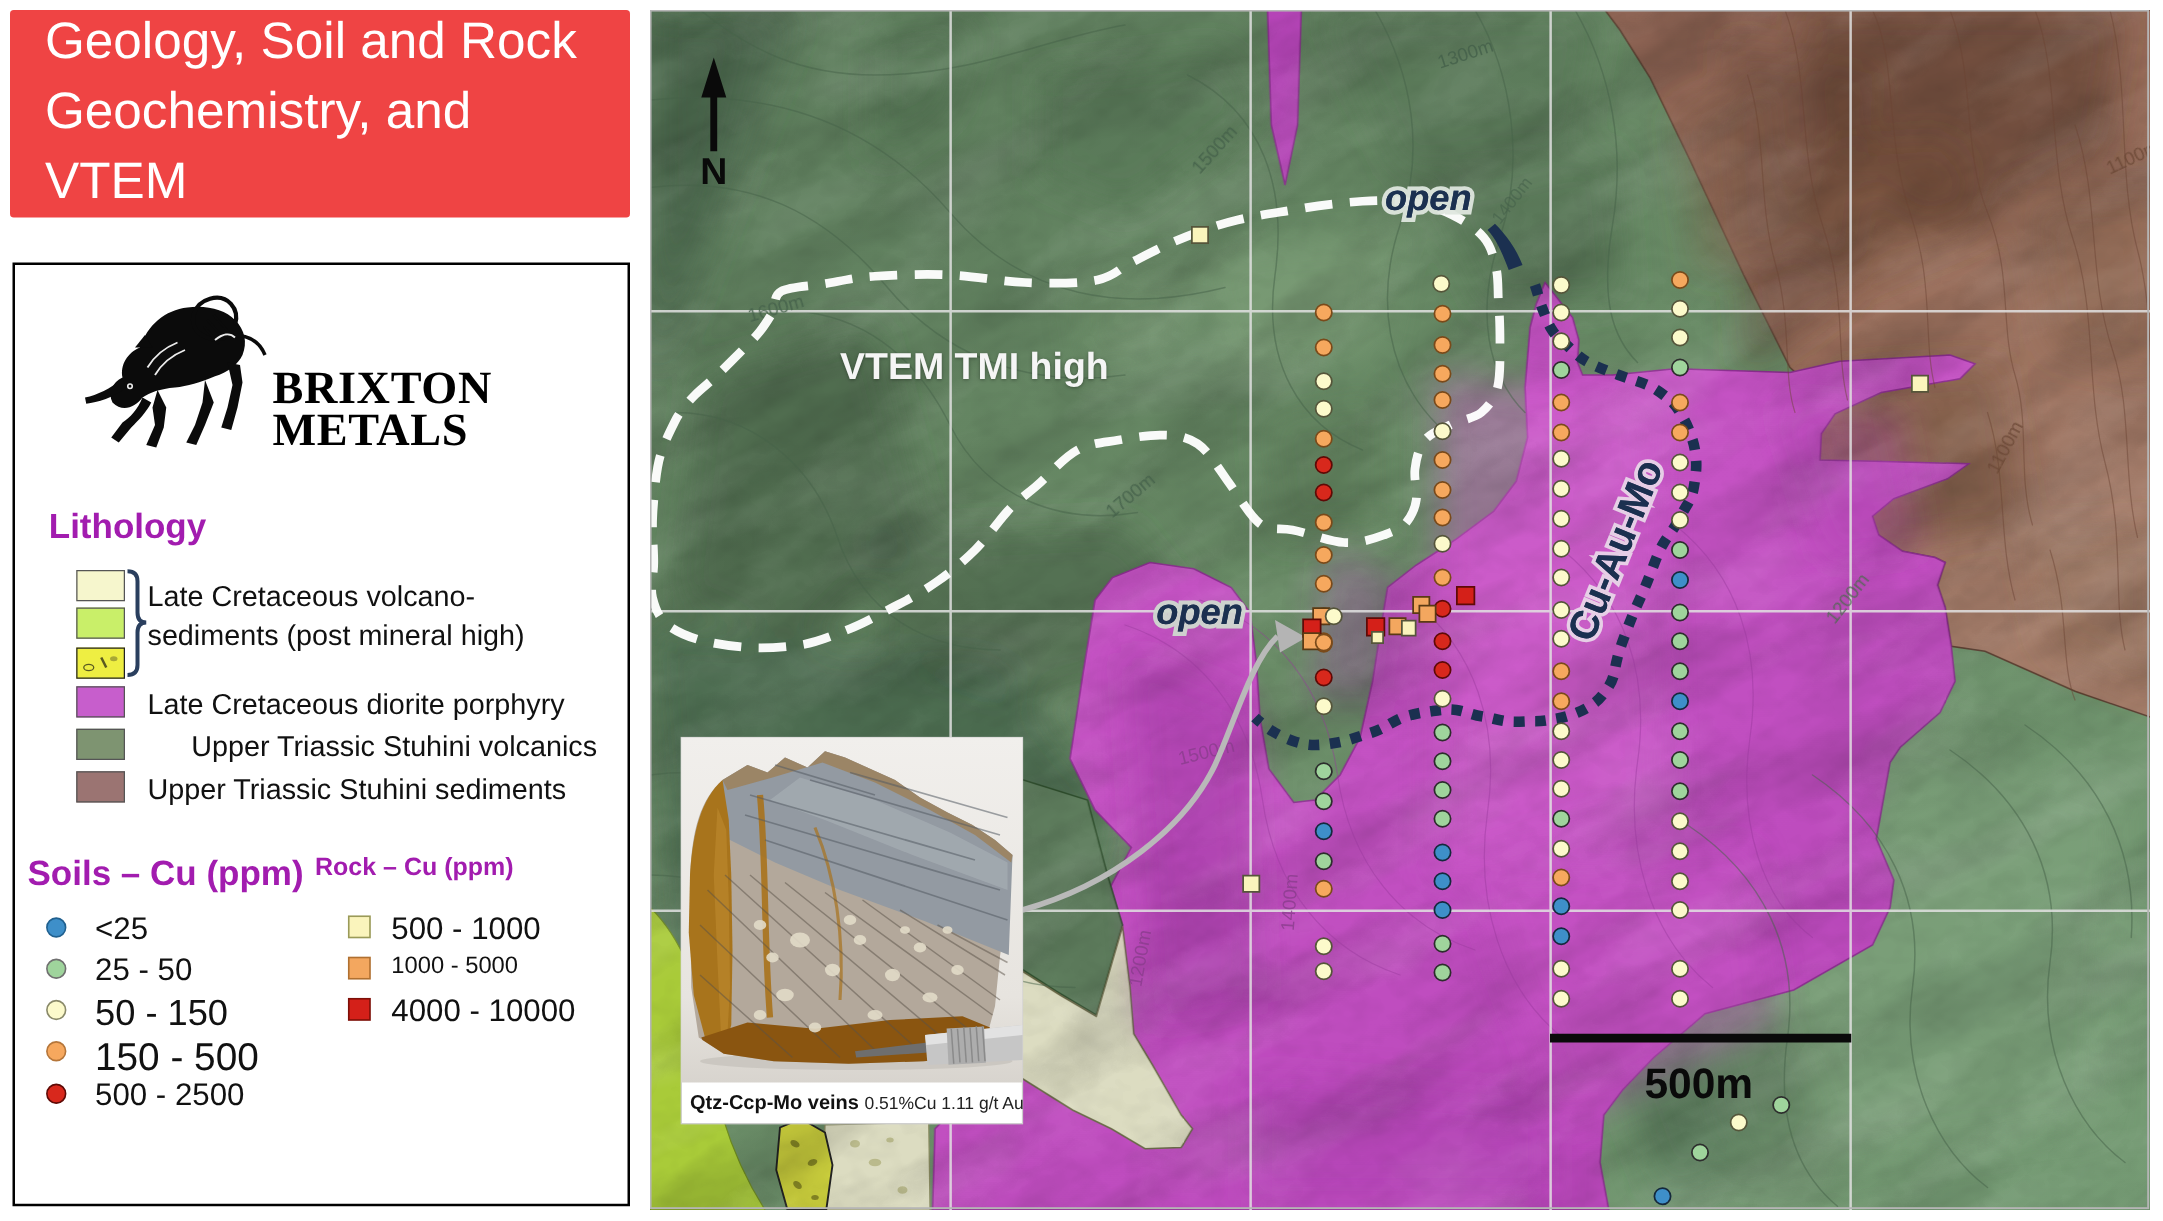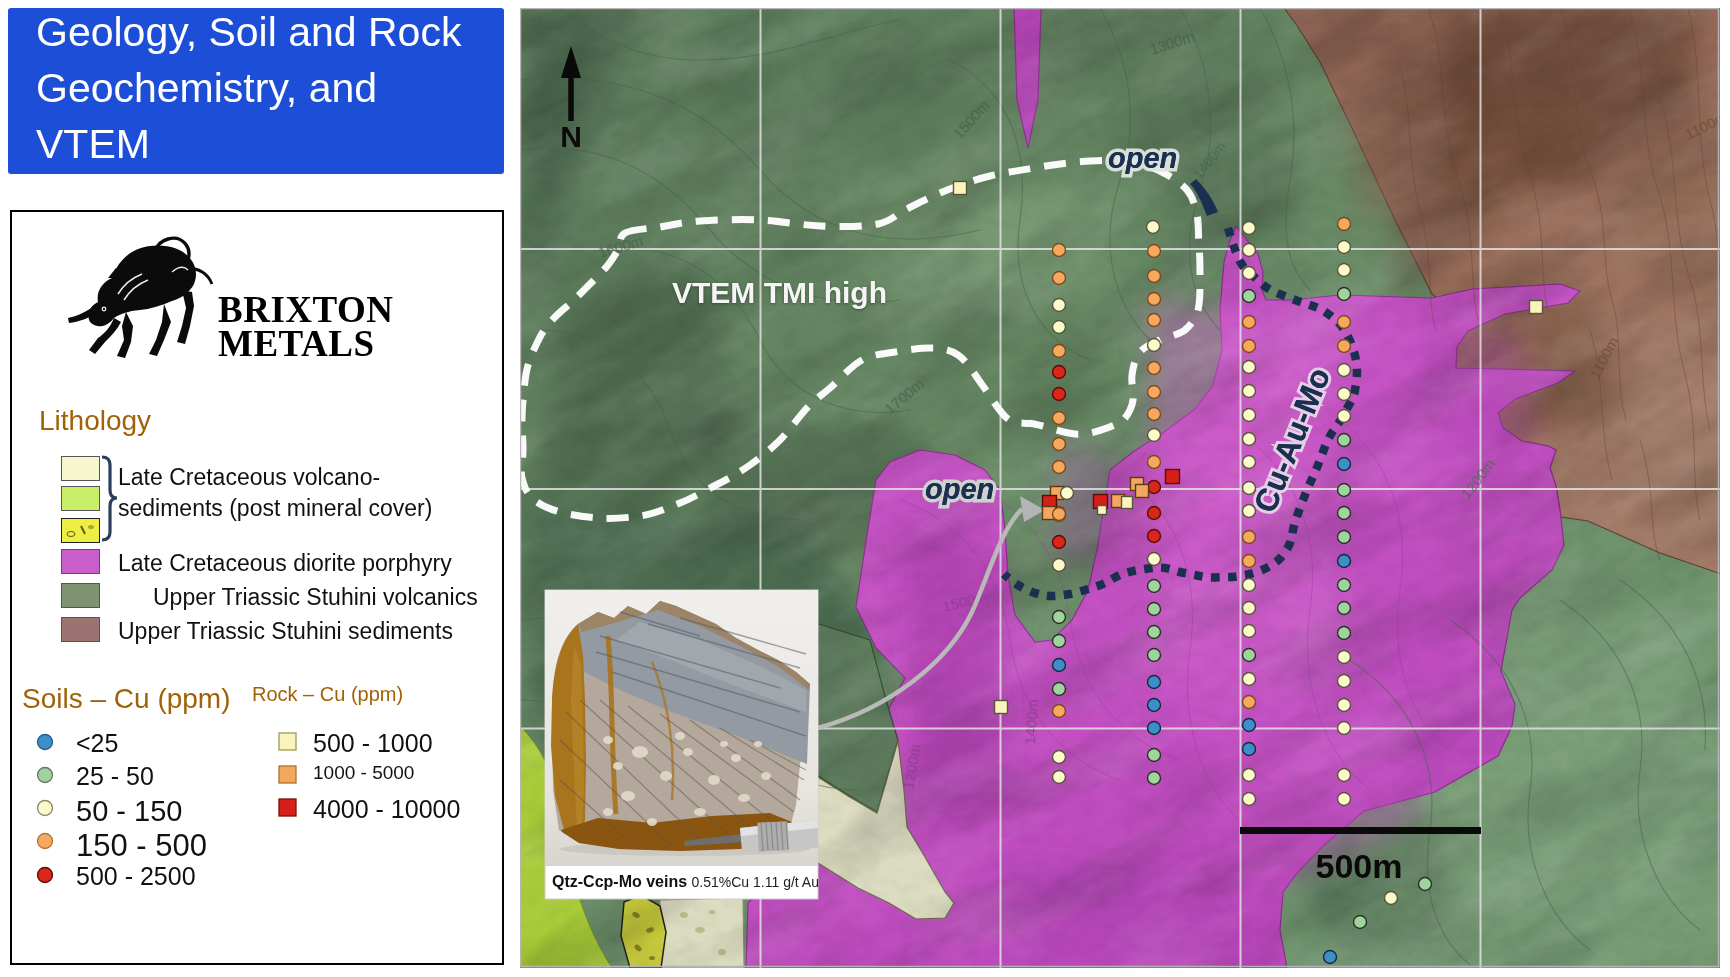--- a/index.html
+++ b/index.html
@@ -1,22 +1,22 @@
 <!DOCTYPE html>
 <html><head>
 <meta charset="utf-8">
 <style>
   html,body{margin:0;padding:0;width:1730px;height:977px;background:#ffffff;
     font-family:"Liberation Sans",sans-serif;overflow:hidden;}
-  #title{position:absolute;left:8px;top:8px;width:496px;height:166px;background:#1d4ed8;border-radius:3px;}
+  #title{position:absolute;left:8px;top:8px;width:496px;height:166px;background:#ef4444;border-radius:3px;}
   #title div{color:#fff;font-size:41px;line-height:56px;padding:0 0 0 28px;letter-spacing:0px;position:relative;top:-4px;}
   #legend{position:absolute;left:10px;top:210px;width:490px;height:751px;background:#fff;border:2px solid #000;}
   .lith-label{position:absolute;font-size:23px;color:#111;}
   .swatch{position:absolute;left:61px;width:37px;height:23px;border:1px solid #555;}
-  .hd{position:absolute;font-weight:normal;color:#a16207;}
+  .hd{position:absolute;font-weight:bold;color:#a21caf;}
 </style>
 </head>
 <body>
 <div id="title">
     <div>Geology, Soil and Rock<br>Geochemistry, and<br>VTEM</div>
   </div>
 
 <div id="legend"></div>
 
 <svg id="logo" style="position:absolute;left:60px;top:230px" width="370" height="140" viewBox="0 0 370 140">
@@ -54,21 +54,21 @@
 
 <div class="swatch" style="top:456px;background:#f6f6cd;"></div>
 <div class="swatch" style="top:486px;background:#c9ef69;"></div>
 <div class="swatch" style="top:518px;background:#eeee42;border:1px solid #222;"></div>
 <svg style="position:absolute;left:61px;top:518px" width="39" height="25" viewBox="0 0 39 25">
   <ellipse cx="10" cy="16" rx="4" ry="2.5" fill="none" stroke="#5a5a20" stroke-width="1"></ellipse>
   <path d="M 20 8 L 24 16" stroke="#5a5a20" stroke-width="2"></path>
   <ellipse cx="30" cy="9" rx="3" ry="2" fill="#8a8a30" opacity="0.7"></ellipse>
 </svg>
 <div class="lith-label" style="left:118px;top:464px;">Late Cretaceous volcano-</div>
-<div class="lith-label" style="left:118px;top:495px;">sediments (post mineral cover)</div>
+<div class="lith-label" style="left:118px;top:495px;">sediments (post mineral high)</div>
 <div class="swatch" style="top:549px;background:#c75ecc;"></div>
 <div class="lith-label" style="left:118px;top:550px;">Late Cretaceous diorite porphyry</div>
 <div class="swatch" style="top:583px;background:#7e9471;"></div>
 <div class="lith-label" style="left:118px;top:584px;margin-left:35px;">Upper Triassic Stuhini volcanics</div>
 <div class="swatch" style="top:617px;background:#9b7472;"></div>
 <div class="lith-label" style="left:118px;top:618px;">Upper Triassic Stuhini sediments</div>
 
 <div class="hd" style="left:22px;top:683px;font-size:28px;">Soils – Cu (ppm)</div>
 <div class="hd" style="left:252px;top:683px;font-size:20px;">Rock – Cu (ppm)</div>
 

